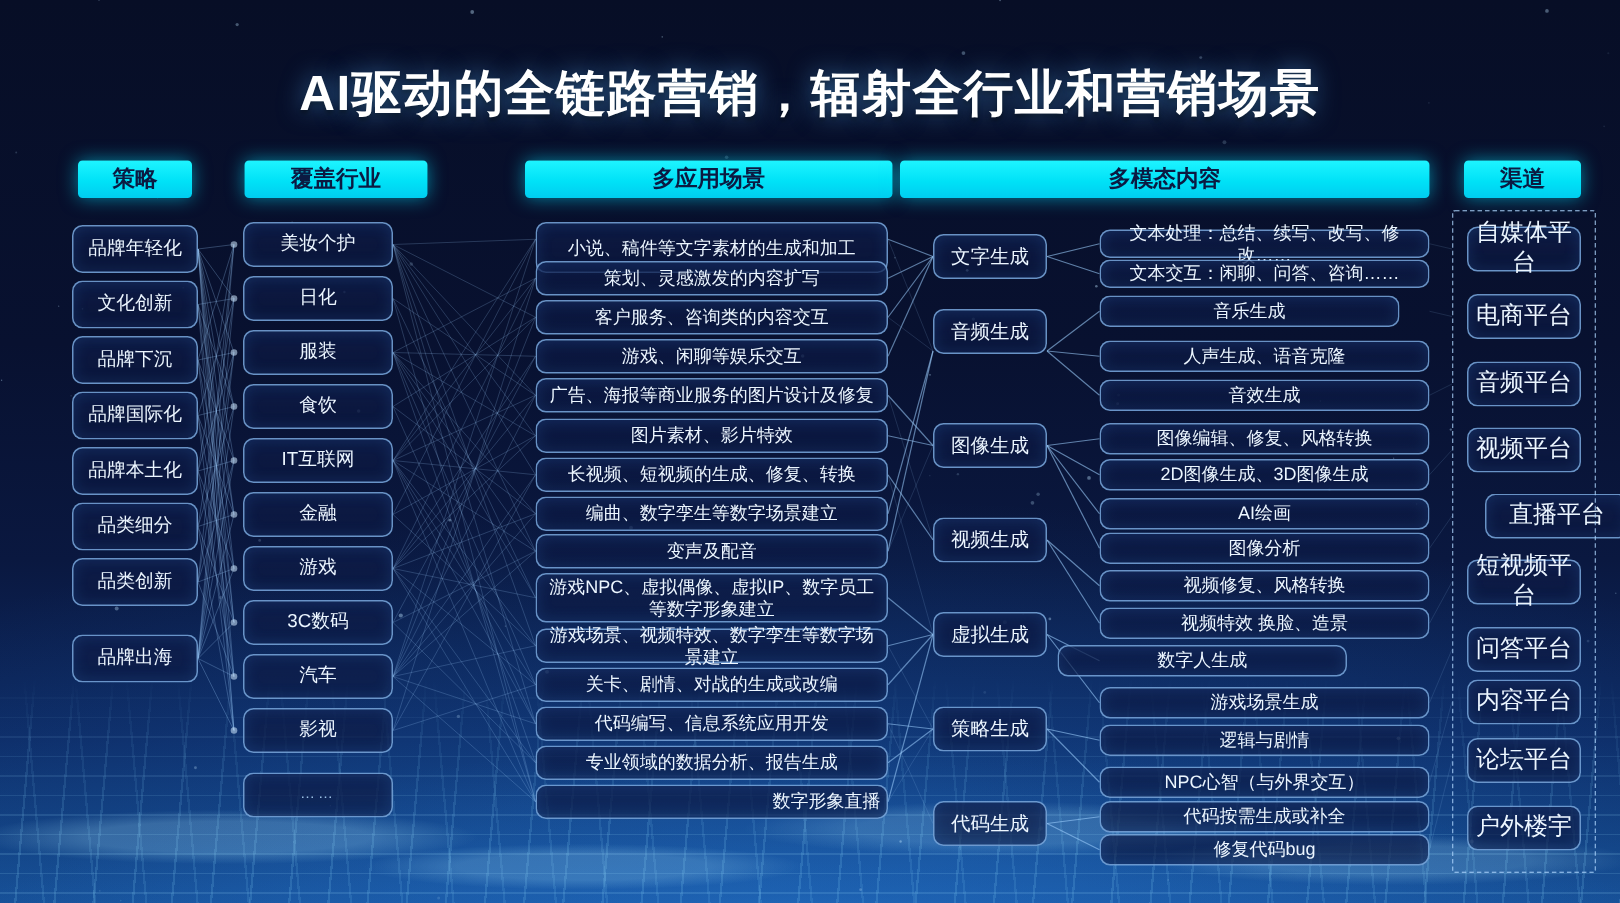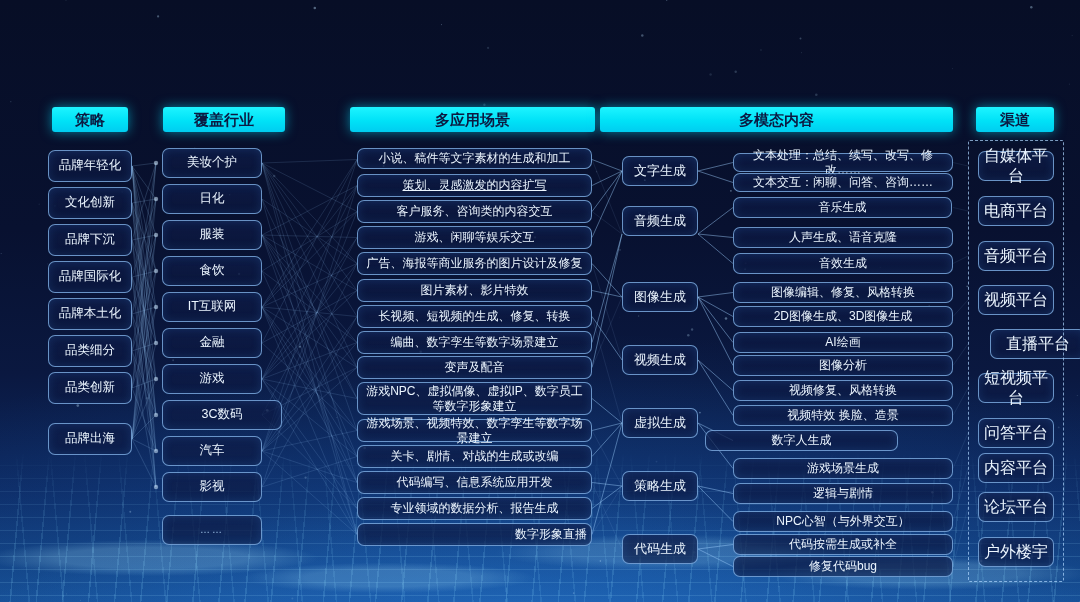--- a/index.html
+++ b/index.html
@@ -357,20 +357,21 @@
       <circle cx="952.6" cy="68.6" r="0.53" fill="#bfe4ff" fill-opacity="0.12"></circle>
       <circle cx="730.9" cy="190.8" r="0.86" fill="#bfe4ff" fill-opacity="0.42"></circle>
       <circle cx="267.2" cy="410.3" r="1.38" fill="#bfe4ff" fill-opacity="0.42"></circle>
       <circle cx="699.9" cy="412.6" r="0.94" fill="#bfe4ff" fill-opacity="0.37"></circle>
       <circle cx="692.1" cy="329.5" r="1.17" fill="#bfe4ff" fill-opacity="0.26"></circle>
       <circle cx="115.2" cy="169.3" r="1.40" fill="#bfe4ff" fill-opacity="0.38"></circle>
       <circle cx="1077.2" cy="395.5" r="0.46" fill="#bfe4ff" fill-opacity="0.31"></circle>
       <circle cx="292.4" cy="598.6" r="1.00" fill="#bfe4ff" fill-opacity="0.15"></circle>
     </svg>
 
+  <div class="title">AI驱动的全链路营销，辐射全行业和营销场景</div>
 
   <div id="nodes">
       <div class="hdr" style="left: 52px; top: 107px; width: 76px;">策略</div>
       <div class="node c1" style="left: 48px; top: 150px; width: 84px; height: 32px;">
         <span>品牌年轻化</span>
       </div>
       <div class="node c1" style="left: 48px; top: 187px; width: 84px; height: 32px;">
         <span>文化创新</span>
       </div>
       <div class="node c1" style="left: 48px; top: 224px; width: 84px; height: 32px;">
@@ -406,37 +407,37 @@
       </div>
       <div class="node c2" style="left: 162px; top: 292px; width: 100px; height: 30px;">
         <span>IT互联网</span>
       </div>
       <div class="node c2" style="left: 162px; top: 328px; width: 100px; height: 30px;">
         <span>金融</span>
       </div>
       <div class="node c2" style="left: 162px; top: 364px; width: 100px; height: 30px;">
         <span>游戏</span>
       </div>
-      <div class="node c2" style="left: 162px; top: 400px; width: 120px; height: 30px;">
+      <div class="node c2" style="left: 162px; top: 400px; width: 100px; height: 30px;">
         <span>3C数码</span>
       </div>
       <div class="node c2" style="left: 162px; top: 436px; width: 100px; height: 30px;">
         <span>汽车</span>
       </div>
       <div class="node c2" style="left: 162px; top: 472px; width: 100px; height: 30px;">
         <span>影视</span>
       </div>
       <div class="node c2 ell" style="left: 162px; top: 515px; width: 100px; height: 30px;">
         <span>……</span>
       </div>
       <div class="hdr" style="left: 350px; top: 107px; width: 245px;">多应用场景</div>
-      <div class="node c3" style="left: 357px; top: 148px; width: 235px; height: 21px;">
+      <div class="node c3" style="left: 357px; top: 148px; width: 235px; height: 34px;">
         <span>小说、稿件等文字素材的生成和加工</span>
       </div>
-      <div class="node c3" style="left: 357px; top: 174px; width: 235px; height: 23px; text-decoration: underline;">
+      <div class="node c3" style="left: 357px; top: 174px; width: 235px; height: 23px;">
         <span>策划、灵感激发的内容扩写</span>
       </div>
       <div class="node c3" style="left: 357px; top: 200px; width: 235px; height: 23px;">
         <span>客户服务、咨询类的内容交互</span>
       </div>
       <div class="node c3" style="left: 357px; top: 226px; width: 235px; height: 23px;">
         <span>游戏、闲聊等娱乐交互</span>
       </div>
       <div class="node c3" style="left: 357px; top: 252px; width: 235px; height: 23px;">
         <span>广告、海报等商业服务的图片设计及修复</span>
@@ -492,21 +493,21 @@
       <div class="node c4" style="left: 622px; top: 534px; width: 76px; height: 30px;">
         <span>代码生成</span>
       </div>
       <div class="hdr" style="left: 600px; top: 107px; width: 353px;">多模态内容</div>
       <div class="node c5" style="left: 733px; top: 153px; width: 220px; height: 19px;">
         <span>文本处理：总结、续写、改写、修改……</span>
       </div>
       <div class="node c5" style="left: 733px; top: 173px; width: 220px; height: 19px;">
         <span>文本交互：闲聊、问答、咨询……</span>
       </div>
-      <div class="node c5" style="left: 733px; top: 197px; width: 219px; height: 21px;">
+      <div class="node c5" style="left: 733px; top: 197px; width: 200px; height: 21px;">
         <span>音乐生成</span>
       </div>
       <div class="node c5" style="left: 733px; top: 227px; width: 220px; height: 21px;">
         <span>人声生成、语音克隆</span>
       </div>
       <div class="node c5" style="left: 733px; top: 253px; width: 220px; height: 21px;">
         <span>音效生成</span>
       </div>
       <div class="node c5" style="left: 733px; top: 282px; width: 220px; height: 21px;">
         <span>图像编辑、修复、风格转换</span>

